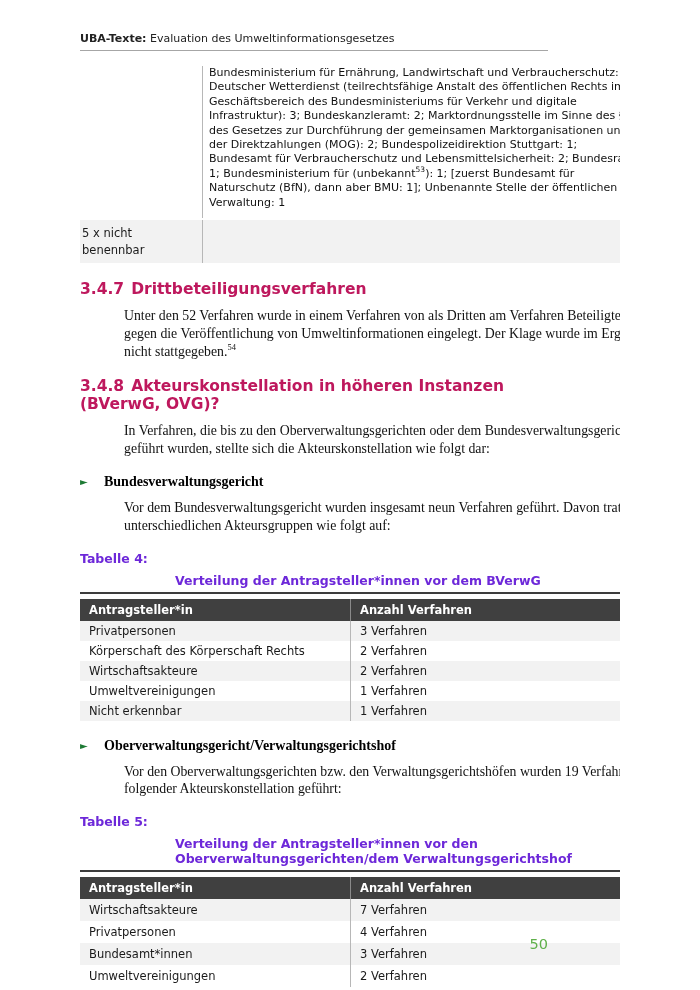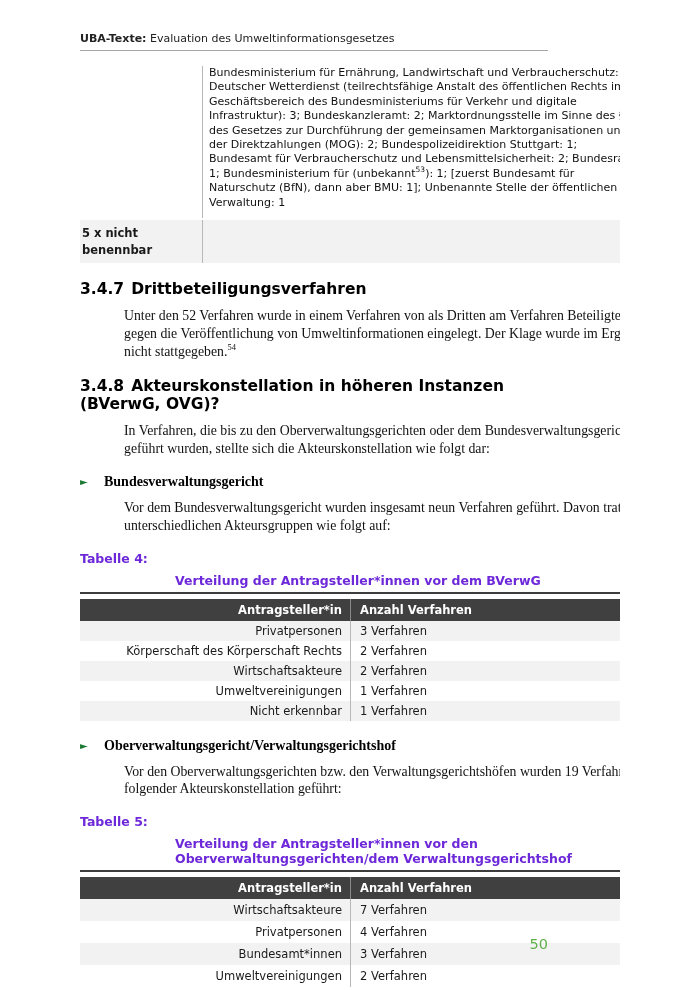--- a/index.html
+++ b/index.html
@@ -23,29 +23,29 @@
     overflow:hidden;
   }
   
   .running-head{font-size:11px;color:#222;}
   .running-head .rh-label{font-weight:bold;}
   .head-rule{border:none;border-top:1px solid var(--rule-gray);margin-top:5px;}
 
   
   .top-table{margin-top:15px;width:560px;}
   .tt-row{display:flex;}
-  .tt-col1{width:122px;flex:0 0 122px;font-size:11.5px;line-height:1.45;padding:5px 8px 5px 2px;font-weight:bold;}
+  .tt-col1{width:122px;flex:0 0 122px;font-size:11.5px;line-height:1.45;padding:5px 8px 5px 2px;}
   .tt-col2{flex:1;border-left:1px solid var(--divider-gray);padding:0 2px 8px 6px;
            font-size:11px;line-height:14.4px;color:#111;}
   .tt-gray{background:var(--row-alt-bg);border-top:2px solid #ffffff;min-height:40px;}
   .tt-gray .tt-col2{padding:0;}
   sup.fnref{font-size:7.5px;vertical-align:super;line-height:0;}
 
   
-  .sec-heading{margin-top:17px;font-size:15.5px;font-weight:bold;color:#000000;letter-spacing:0;}
+  .sec-heading{margin-top:17px;font-size:15.5px;font-weight:bold;color:#be185d;letter-spacing:0;}
   .sec-heading .sec-num{margin-right:7px;}
 
   
   .body-para{
     margin-top:9px;font-family:"Liberation Serif",serif;
     font-size:13.8px;line-height:17.6px;color:#111;width:548px;margin-left:44px;
   }
   .body-para sup.fnref{font-size:8.5px;}
 
   
@@ -55,21 +55,21 @@
 
   
   .caption{margin-top:16px;display:flex;font-size:12.5px;font-weight:bold;color:#6d28d9;width:548px;}
   .caption .cap-label{flex:0 0 95px;}
   .caption .cap-title{flex:1;margin-top:22px;}
   .caption-rule{border:none;border-top:2px solid #3d3d3d;margin-top:4px;width:548px;}
 
   
   .data-table{margin-top:5px;width:548px;font-size:11.5px;}
   .dt-row{display:flex;align-items:stretch;}
-  .dt-c1{flex:0 0 270px;padding:3px 8px 3px 9px;text-align:right;}
+  .dt-c1{flex:0 0 270px;padding:3px 8px 3px 9px;}
   .dt-c2{flex:1;padding:3px 8px 3px 9px;border-left:1px solid var(--divider-gray);}
   .dt-head{background:var(--table-header-bg);color:var(--table-header-text);font-weight:bold;}
   .dt-head .dt-c1,.dt-head .dt-c2{padding-top:4px;padding-bottom:4px;}
   .dt-head .dt-c2{border-left:1px solid #8a8a8a;}
   .dt-body-row.alt{background:var(--row-alt-bg);}
   .t5 .dt-c1,.t5 .dt-c2{padding-top:4px;padding-bottom:4px;}
 
   
   .footnotes{margin-top:20px;font-family:"Liberation Serif",serif;font-size:11px;color:#111;}
   .footnote{display:flex;margin-top:5px;line-height:17px;}

